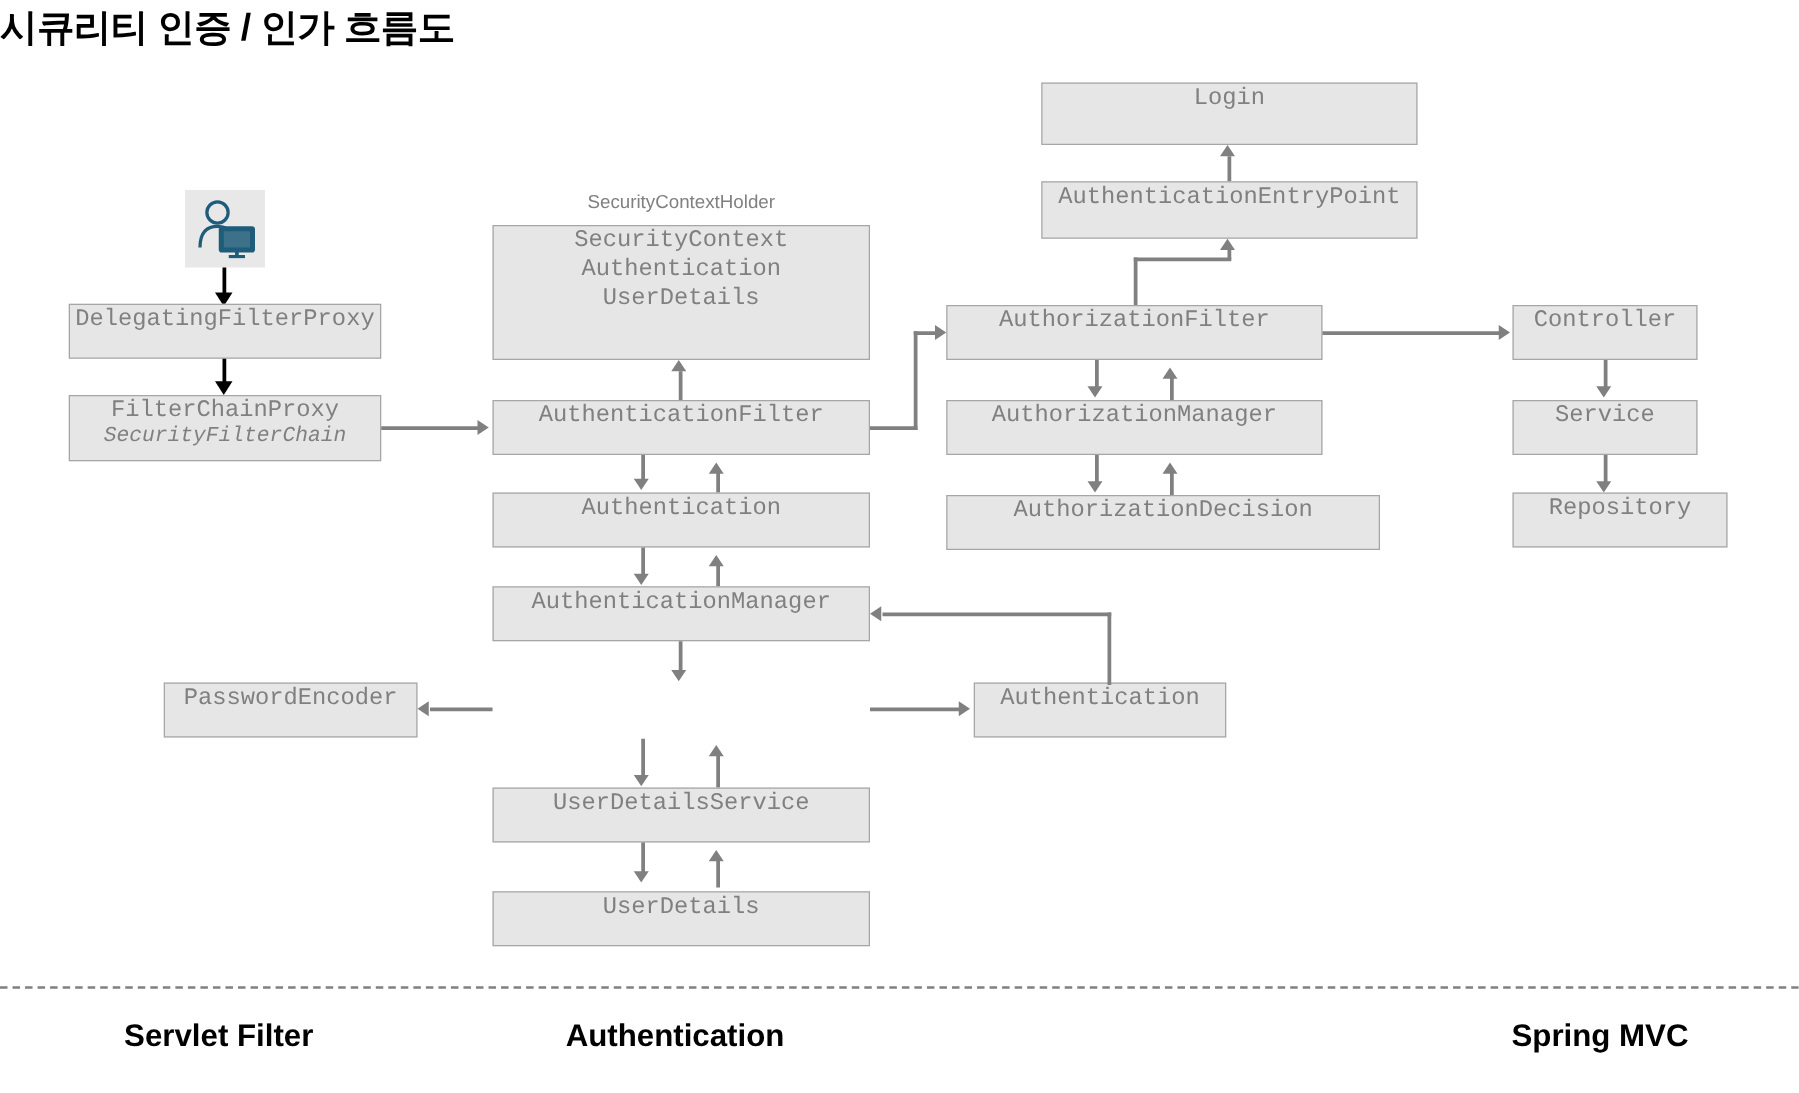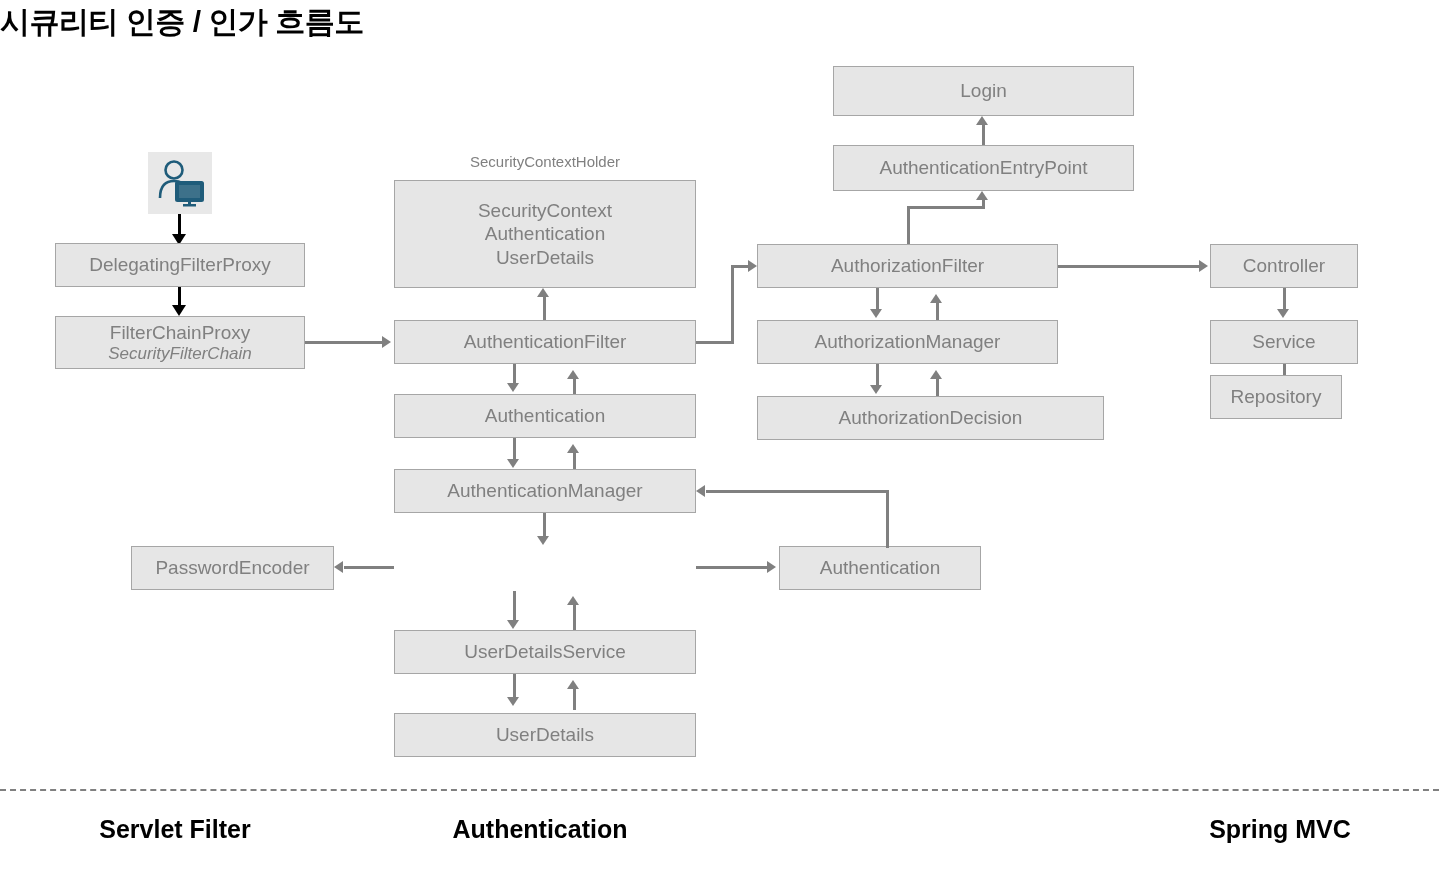--- a/index.html
+++ b/index.html
@@ -25,24 +25,24 @@
   
   .node {
     position: absolute;
     background: #E6E6E6;
     border: 1px solid #A6A6A6;
     color: #808080;
     font-size: 19px;
     display: flex;
     flex-direction: column;
     align-items: center;
-    justify-content: center;
     text-align: center;
     line-height: 1.22;
     white-space: nowrap;
+    font-family: Liberation Mono, monospace;
   }
   .node .sub {
     font-style: italic;
     font-size: 17px;
   }
   .node.highlight {
     background: #FF0000;
     border: 3px solid #000000;
     color: #FFFFFF;
     font-weight: bold;
@@ -301,21 +301,21 @@
 
   <div class="node" style="left:1210px; top:320px; width:148px; height:44px;">
     <span>Service</span>
   </div>
 
   <div class="conn">
     <div class="seg-v" style="left:1283px; top:364px; height:22px;"></div>
     <div class="arrow down" style="left:1277px; top:385px;"></div>
   </div>
 
-  <div class="node" style="left:1210px; top:375px; width:132px; height:44px;">
+  <div class="node" style="left:1210px; top:394px; width:172px; height:44px;">
     <span>Repository</span>
   </div>
 
   <div class="divider"></div>
 
   <div class="footer-label" style="left:60px; width:230px;">Servlet Filter</div>
   <div class="footer-label" style="left:425px; width:230px;">Authentication</div>
   <div class="footer-label" style="left:1165px; width:230px;">Spring MVC</div>
 
 </div>

